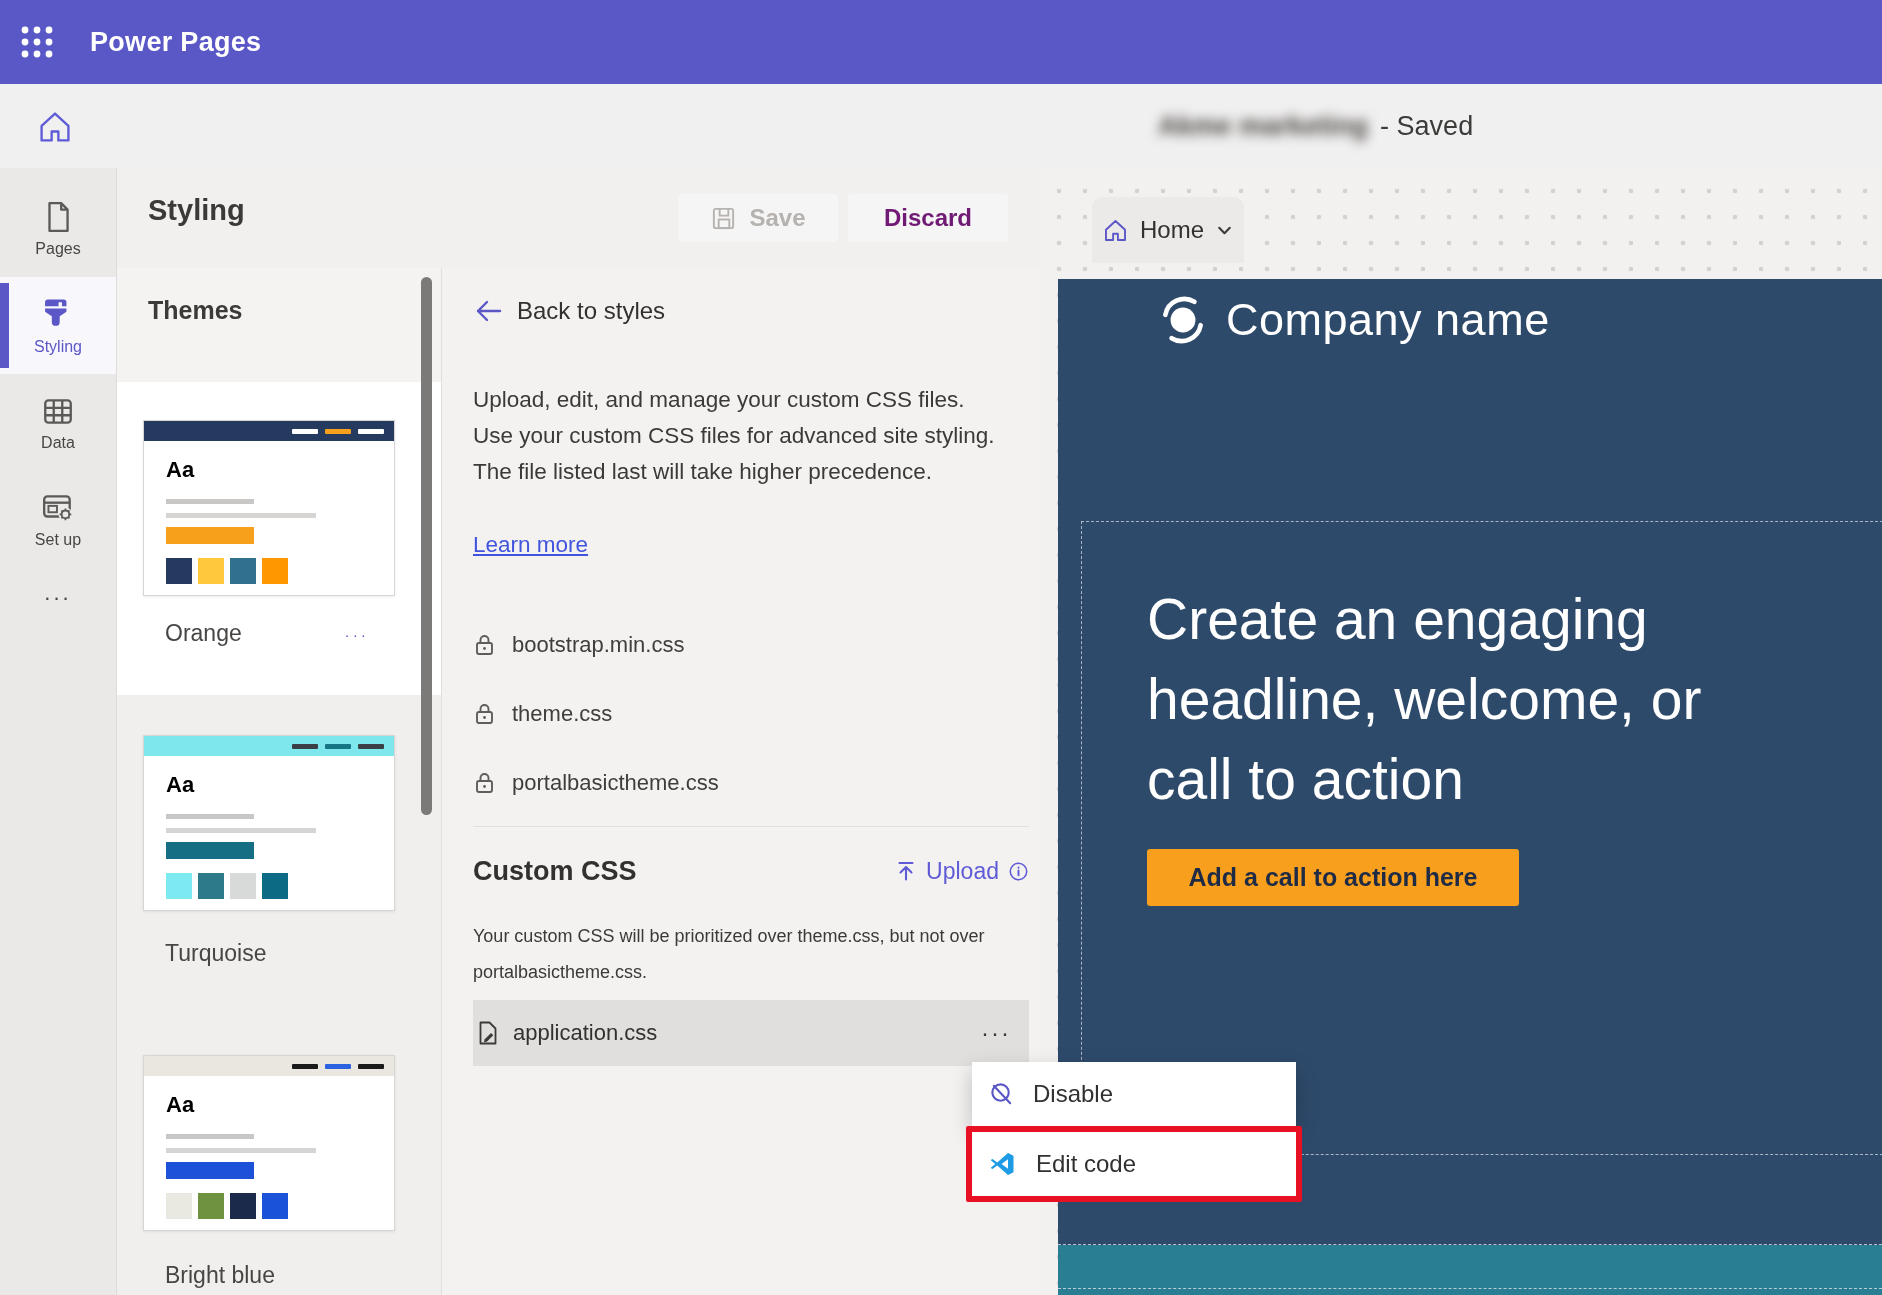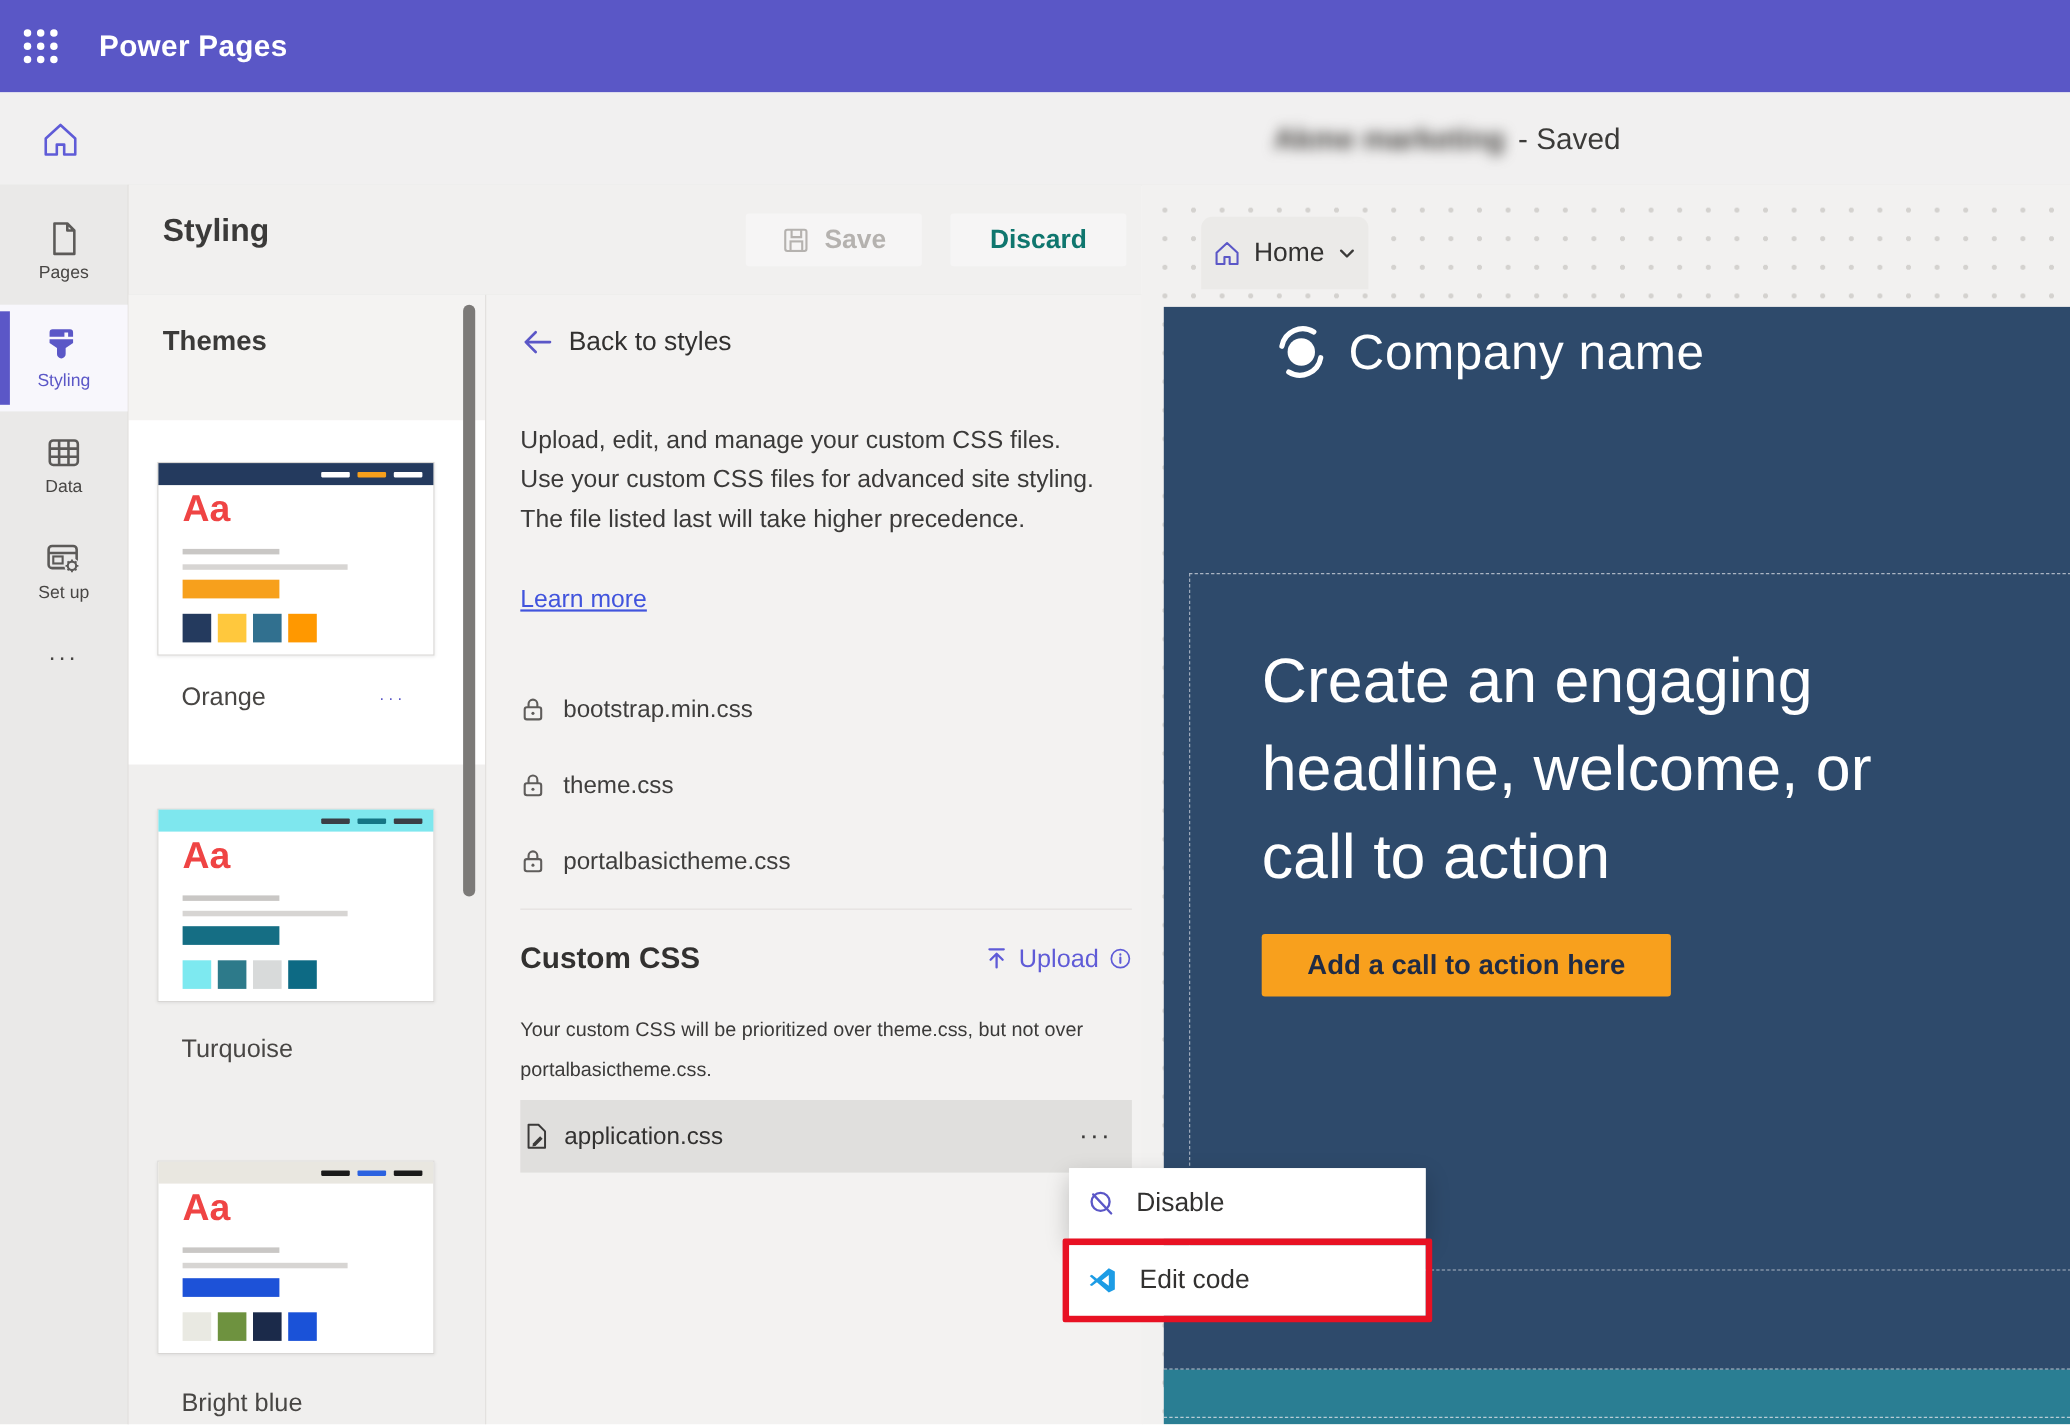--- a/index.html
+++ b/index.html
@@ -21,30 +21,30 @@
   .rail-item .lbl{font-size:16px;color:#484644;text-align:center;}
   .rail-item.sel{background:#f8f7fc;}
   .rail-item.sel::before{content:"";position:absolute;left:0;top:6px;bottom:6px;width:9px;background:#5b57c7;}
   .rail-item.sel .lbl{color:#5b57c7;}
   #rail-more{width:116px;height:50px;display:flex;align-items:center;justify-content:center;color:#484644;font-size:22px;letter-spacing:3px;cursor:pointer;}
   
   #panel-header{left:117px;top:168px;width:921px;height:100px;background:#f1f0ef;border-bottom:1px solid #e1dfdd;}
   #panel-title{position:absolute;left:31px;top:26px;font-size:29px;font-weight:bold;color:#3b3a39;}
   .hdr-btn{position:absolute;top:26px;height:48px;border-radius:3px;display:flex;align-items:center;justify-content:center;gap:12px;font-size:24px;cursor:pointer;font-weight:bold;}
   #save-btn{left:561px;width:160px;background:#f6f5f5;color:#b5b2af;}
-  #discard-btn{left:747px;width:160px;background:#f6f5f5;color:#0f766e;font-weight:600;}
+  #discard-btn{left:731px;width:160px;background:#f6f5f5;color:#701a75;font-weight:600;}
   
   #themes-col{left:117px;top:268px;width:324px;height:1027px;background:#f0efee;}
   #themes-head{position:absolute;left:0;top:0;width:324px;height:114px;background:#f4f3f2;}
   #themes-title{position:absolute;left:31px;top:28px;font-size:25px;font-weight:600;color:#3b3a39;}
   #row-orange{position:absolute;left:0;top:114px;width:324px;height:313px;background:#ffffff;}
   .theme-card{position:absolute;width:250px;height:174px;background:#ffffff;border:1px solid #d8d6d4;box-shadow:0 1px 3px rgba(0,0,0,.08);cursor:pointer;}
   .tc-bar{position:absolute;left:0;top:0;right:0;height:20px;display:flex;align-items:center;justify-content:flex-end;gap:7px;padding-right:10px;}
   .tc-dash{width:26px;height:5px;border-radius:1px;}
-  .tc-aa{position:absolute;left:22px;top:23px;font-size:34px;font-weight:bold;color:#ef4444;}
+  .tc-aa{position:absolute;left:22px;top:36px;font-size:22px;font-weight:bold;color:#000000;}
   .tc-line{position:absolute;left:22px;height:5px;background:#c9c7c5;}
   .tc-line.l1{top:78px;width:88px;}
   .tc-line.l2{top:92px;width:150px;background:#d7d5d3;}
   .tc-block{position:absolute;left:22px;top:106px;width:88px;height:17px;}
   .tc-swatches{position:absolute;left:22px;top:137px;display:flex;gap:6px;}
   .tc-swatch{width:26px;height:26px;}
   .theme-label{position:absolute;font-size:23px;color:#484644;}
   #orange-more{position:absolute;left:228px;top:250px;color:#5b57c7;font-size:15px;letter-spacing:4px;cursor:pointer;}
   #themes-scrollbar{position:absolute;left:304px;top:9px;width:11px;height:538px;background:#7c7a78;border-radius:6px;cursor:pointer;}
   

